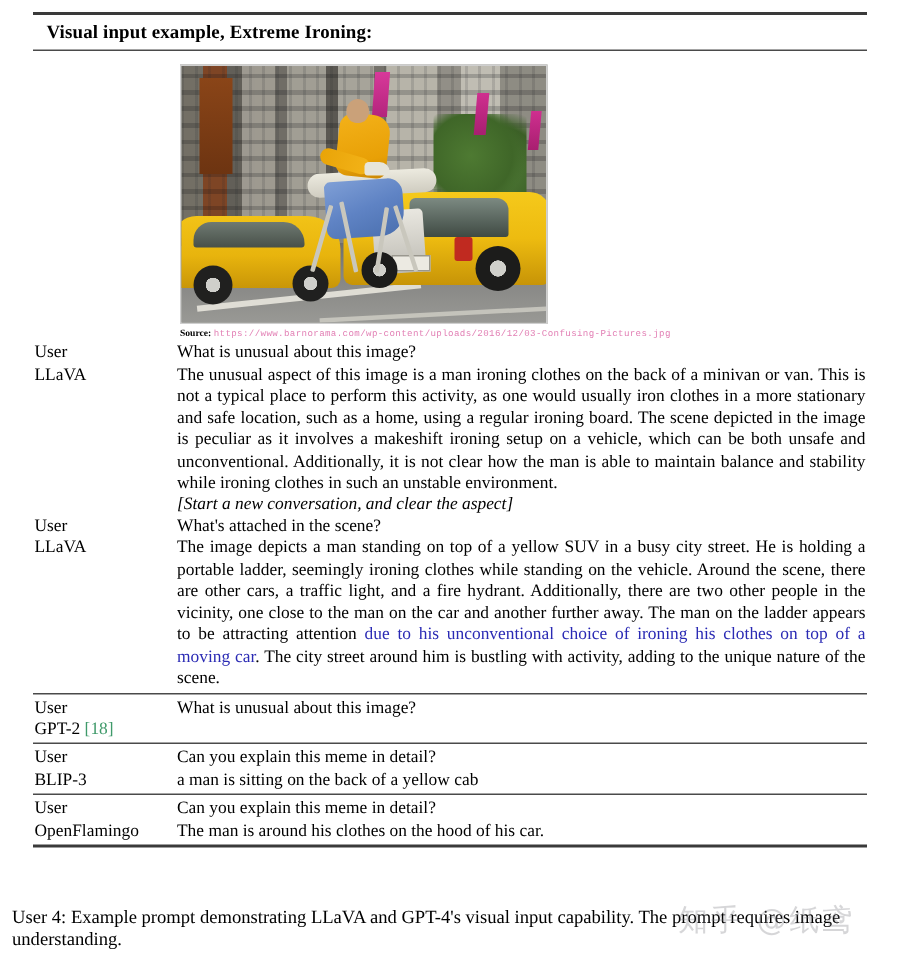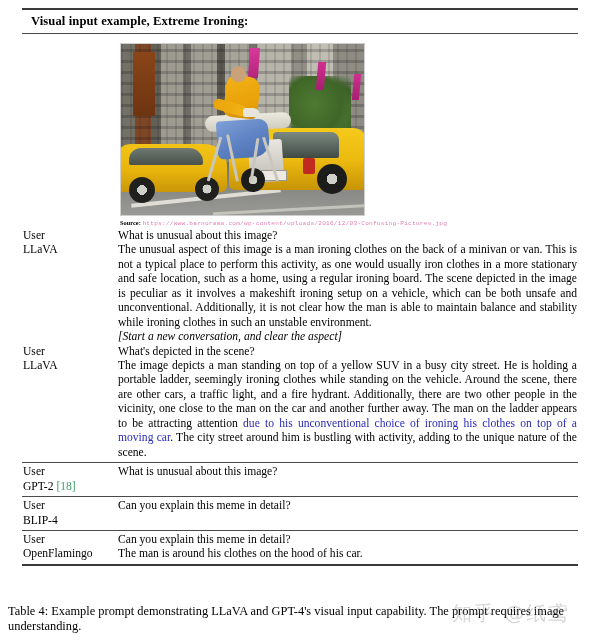--- a/index.html
+++ b/index.html
@@ -345,21 +345,21 @@
         <div class="txt">The unusual aspect of this image is a man ironing clothes on the back of a minivan or van. This is not a typical place to perform this activity, as one would usually iron clothes in a more stationary and safe location, such as a home, using a regular ironing board. The scene depicted in the image is peculiar as it involves a makeshift ironing setup on a vehicle, which can be both unsafe and unconventional. Additionally, it is not clear how the man is able to maintain balance and stability while ironing clothes in such an unstable environment.</div>
       </div>
 
       <div class="row">
         <div class="spk"></div>
         <div class="txt ital">[Start a new conversation, and clear the aspect]</div>
       </div>
 
       <div class="row">
         <div class="spk">User</div>
-        <div class="txt">What's depicted in the scene?</div>
+        <div class="txt">What's attached in the scene?</div>
       </div>
 
       <div class="row pad-bot">
         <div class="spk">LLaVA</div>
         <div class="txt"><span>The image depicts a man standing on top of a yellow SUV in a busy city street. He is holding a portable ladder, seemingly ironing clothes while standing on the vehicle. Around the scene, there are other cars, a traffic light, and a fire hydrant. Additionally, there are two other people in the vicinity, one close to the man on the car and another further away. The man on the ladder appears to be attracting attention </span><span class="blue">due to his unconventional choice of ironing his clothes on top of a moving car</span><span>. The city street around him is bustling with activity, adding to the unique nature of the scene.</span></div>
       </div>
     </div>
 
     <div class="rule-thin"></div>
 
@@ -374,41 +374,42 @@
     </div>
 
     <div class="rule-thin"></div>
 
     <div class="rows">
       <div class="row pad-top">
         <div class="spk">User</div>
         <div class="txt">Can you explain this meme in detail?</div>
       </div>
       <div class="row pad-bot">
-        <div class="spk">BLIP-4</div>
+        <div class="spk">BLIP-3</div>
+        <div class="txt">a man is sitting on the back of a yellow cab</div>
       </div>
     </div>
 
     <div class="rule-thin"></div>
 
     <div class="rows">
       <div class="row pad-top">
         <div class="spk">User</div>
         <div class="txt">Can you explain this meme in detail?</div>
       </div>
       <div class="row pad-bot">
         <div class="spk">OpenFlamingo</div>
         <div class="txt">The man is around his clothes on the hood of his car.</div>
       </div>
     </div>
 
     <div class="rule-thick"></div>
   </div>
 
   <div class="caption">
-    <span>Table 4:</span>
+    <span>User 4:</span>
     <span>Example prompt demonstrating LLaVA and GPT-4's visual input capability. The prompt requires image understanding.</span>
   </div>
 
   <div class="watermark">知乎 @纸鸢</div>
   <div class="watermark2"></div>
 
 </div>
 
 </body></html>

